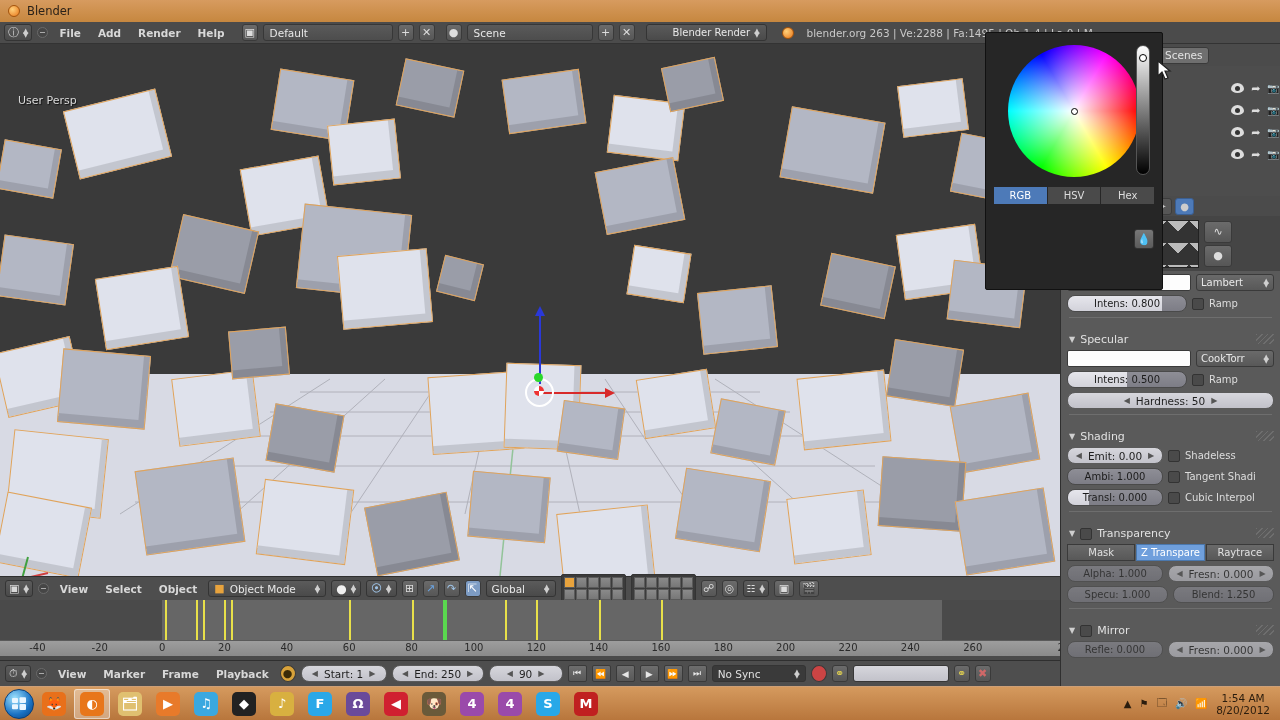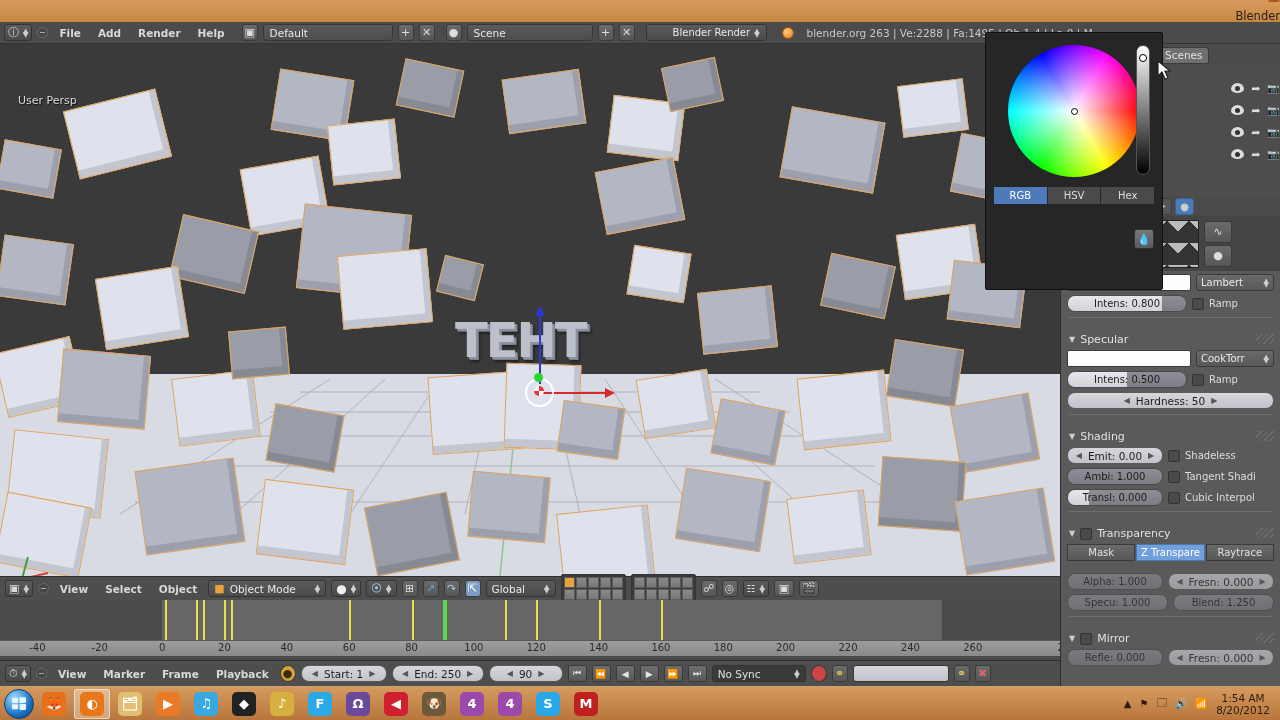--- a/index.html
+++ b/index.html
@@ -18,22 +18,22 @@
   .blob { position:absolute; width:46px; height:20px; border-radius:50%;
           background: radial-gradient(ellipse at 50% 40%, rgba(255,240,210,.85), rgba(255,200,140,0) 70%); }
 
   
   .blender-win {
     position:absolute; left:0; top:0; width:1280px; height:686px;
     background:#3c3c3c;
   }
   .titlebar {
     height:22px; background: linear-gradient(180deg,#d79b5f,#c6873f);
-    display:flex; align-items:flex-end; padding-left:8px; gap:7px;
-    color:#2a2118; font-size:11.5px;flex-direction:column;
+    display:flex; align-items:center; padding-left:8px; gap:7px;
+    color:#2a2118; font-size:11.5px;
   }
   .blender-dot {
     width:12px;height:12px;border-radius:50%;
     background: radial-gradient(circle at 35% 35%,#ffd07a,#e8761a);
     border:1px solid #a4540c;
   }
 
   
   .info-header {
     height:22px; background:#4b4b4b; display:flex; align-items:center;
@@ -208,21 +208,21 @@
     position:relative; height:17px; border-radius:8px; overflow:hidden;
     background:linear-gradient(180deg,#8e8e96,#7d7d86);
     border:1px solid #4a4a4a; flex:1;
     display:flex; align-items:center; justify-content:center;
     color:#1c1c1c; font-size:10px;
   }
   .slider .fill { position:absolute; left:0; top:0; bottom:0; background:linear-gradient(180deg,#e6e6ec,#d2d2da); }
   .slider .lbl { position:relative; z-index:2; }
   .checkbox { width:12px;height:12px;border-radius:2px;background:#4a4a4a;border:1px solid #333; }
   .cklabel { color:#ddd; font-size:10px; }
-  .tabrow { display:flex; gap:1px; margin-bottom:12px;align-items:flex-end; }
+  .tabrow { display:flex; gap:1px; margin-bottom:4px;align-items:flex-end; }
   .tabbtn { flex:1; height:17px; background:linear-gradient(180deg,#6a6a6a,#585858);
             border:1px solid #3a3a3a; color:#e0e0e0; font-size:10px;
             display:flex;align-items:center;justify-content:center; }
   .tabbtn.active { background:#6f9fdc; color:#fff; border-color:#4b78ad; }
   .divider { height:1px; background:#6e6e6e; margin:5px 2px; }
   .grip { position:absolute; right:6px; width:18px;height:10px;
           background: repeating-linear-gradient(135deg,#6e6e6e 0 1px, transparent 1px 4px); }
 
   
   .colorpicker {
@@ -421,21 +421,20 @@
         <div class="cube lite" style="left: 560px; top: 465px; width: 92px; height: 78px; transform: rotate(-6deg);"></div>
         <div class="cube mid" style="left: 680px; top: 430px; width: 86px; height: 72px; transform: rotate(9deg);"></div>
         <div class="cube lite" style="left: 790px; top: 450px; width: 78px; height: 66px; transform: rotate(-7deg);"></div>
         <div class="cube dark" style="left: 880px; top: 415px; width: 84px; height: 70px; transform: rotate(4deg);"></div>
         <div class="cube mid" style="left: 960px; top: 450px; width: 90px; height: 75px; transform: rotate(-9deg);"></div>
         <div class="cube lite" style="left: 0px; top: 455px; width: 86px; height: 72px; transform: rotate(11deg);"></div>
         <div class="cube dark" style="left: 230px; top: 285px; width: 58px; height: 48px; transform: rotate(-5deg);"></div>
         <div class="cube mid" style="left: 0px; top: 100px; width: 58px; height: 50px; transform: rotate(10deg);"></div>
       </div>
 
-    <div class="text3d">TEHT</div>
     <div class="manip-z"></div>
     <div class="manip-x"></div>
     <div class="manip-circle"></div>
     <div class="manip-green"></div>
     <div class="cursor3d"></div>
 
     <svg class="origin-axes" viewBox="0 0 40 40">
       <line x1="8" y1="30" x2="34" y2="24" stroke="#d04040" stroke-width="2"></line>
       <line x1="8" y1="30" x2="14" y2="8" stroke="#40a040" stroke-width="2"></line>
     </svg>

